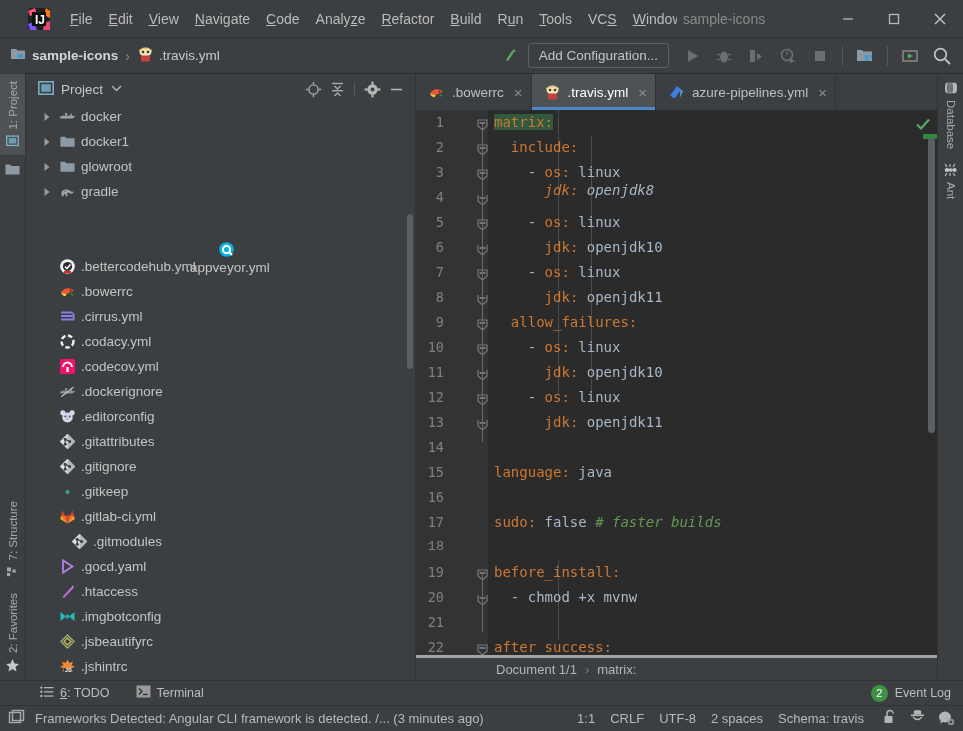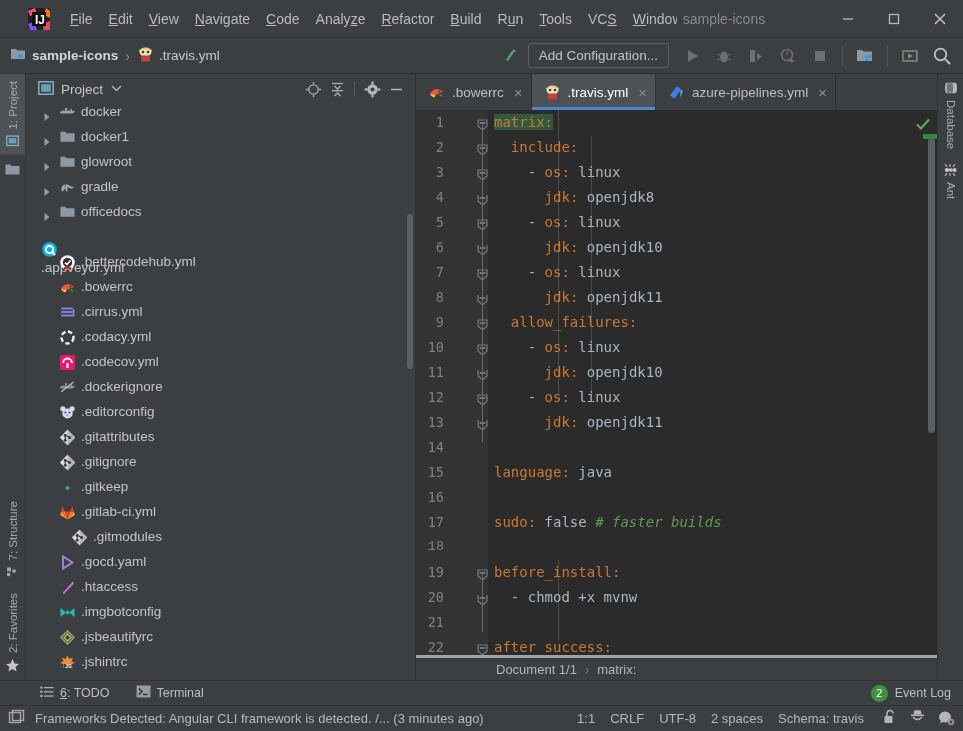--- a/index.html
+++ b/index.html
@@ -65,21 +65,21 @@
   
   .project { width: 389px; flex: 0 0 389px; background: #3c3f41; display: flex; flex-direction: column; min-height: 0; }
   .proj-head { height: 30px; flex: 0 0 30px; display: flex; align-items: center; padding: 0 8px 0 12px; }
   .proj-title { font-size: 13.5px; color: #c5c5c5; margin-left: 7px; }
   .proj-caret { margin-left: 8px; color: #b0b0b0; font-size: 9px; }
   .proj-actions { margin-left: auto; display: flex; align-items: center; gap: 2px; }
   .pa { width: 22px; height: 22px; display: flex; align-items: center; justify-content: center; }
   .pa-sep { width: 1px; height: 14px; background: #565a5c; margin: 0 4px; }
 
   .tree { flex: 1 1 auto; overflow: hidden; position: relative; padding-top: 2px; }
-  .trow { height: 25px; display: flex; padding-left: 12px; }
+  .trow { height: 25px; display: flex; align-items: center; padding-left: 12px; }
   .arrow { width: 18px; display: flex; align-items: center; justify-content: center; }
   .arrow svg { display: block; }
   .ticon { width: 22px; height: 16px; display: flex; align-items: center; justify-content: center; flex: 0 0 22px; }
   .tlabel { font-size: 13.5px; color: #c4c4c4; margin-left: 3px; white-space: nowrap; }
   .tree-sb { position: absolute; right: 2px; top: 110px; width: 6px; height: 155px; background: #5c5f61; border-radius: 3px; }
 
   .vdiv { width: 1px; background: #323232; flex: 0 0 1px; }
 
   
   .editor { flex: 1 1 auto; display: flex; flex-direction: column; min-width: 0; background: #2b2b2b; }
@@ -421,33 +421,20 @@
               </svg>
             </span>
             <span class="ticon">
               <svg width="17" height="16" viewBox="0 0 17 17">
                 <path d="M2 10 q0.6 -4 4.6 -4.2 q3 -0.2 5 1.6 q1.6 1.4 3.6 0.6 q-0.4 2.6 -3.2 2.2 q-2 -0.3 -3 -1.4 l-1 1.8 l0.8 2.4 h-2 l-0.6 -2.4 h-1.4 l-0.6 2.4 h-2 Z" fill="#9aa7b0"></path>
                 <circle cx="6" cy="7.6" r="0.7" fill="#3c3f41"></circle>
               </svg>
             </span>
             <span class="tlabel">gradle</span>
           </div>
-          <div class="trow" style="top: 100px; position: absolute; left: 0px; right: 0px;">
-            <span class="arrow">
-              <svg width="10" height="10" viewBox="0 0 10 10">
-                <path d="M2.5 1 L7.5 5 L2.5 9 Z" fill="#9a9a9a"></path>
-              </svg>
-            </span>
-            <span class="ticon">
-              <svg width="17" height="16" viewBox="0 0 17 17">
-                <path d="M1 3 h5 l1.4 1.6 H16 V13.5 H1 Z" fill="#8d9aa6"></path>
-              </svg>
-            </span>
-            <span class="tlabel">officedocs</span>
-          </div>
           <div class="trow" style="top: 134px; position: absolute; left: 0px; right: 0px; flex-direction: column;">
             <span class="arrow"></span>
             <span class="ticon">
               <svg width="17" height="17" viewBox="0 0 17 17">
                 <circle cx="8.5" cy="8.5" r="7.3" fill="#00b3e0"></circle>
                 <circle cx="8.5" cy="8.5" r="3.6" fill="none" stroke="#ffffff" stroke-width="2.1"></circle>
                 <path d="M11 11 L14 14" stroke="#ffffff" stroke-width="2.1"></path>
               </svg>
             </span>
             <span class="tlabel">.appveyor.yml</span>
@@ -788,21 +775,21 @@
             <div style="position: absolute; left: 66px; top: 12px; width: 1px; height: 320px; background: rgb(106, 106, 106);"></div>
             <div style="position: absolute; left: 66px; top: 462px; width: 1px; height: 60px; background: rgb(106, 106, 106);"></div>
           </div>
         <div class="codearea" id="codearea">
           <div class="indent-guide" style="left:70px;  top:0;   height:285px;"></div>
           <div class="indent-guide" style="left:103px; top:26px; height:258px;"></div>
           <div class="indent-guide" style="left:70px;  top:450px; height:80px;"></div>
         <div class="cline" style="top: 4px;"><span class="k hl1">matrix</span><span class="k hl1">:</span></div>
             <div class="cline" style="top: 29px;"><span class="k">  include</span><span class="k">:</span></div>
             <div class="cline" style="top: 54px;"><span class="dash">    - </span><span class="k">os</span><span class="k">: </span><span class="v">linux</span></div>
-            <div class="cline" style="top: 79px;"><span class="v">      </span><span class="k">jdk</span><span class="k">: </span><span class="v">openjdk8</span></div>
+            <div class="cline" style="top: 72px; font-style: italic;"><span class="v">      </span><span class="k">jdk</span><span class="k">: </span><span class="v">openjdk8</span></div>
             <div class="cline" style="top: 104px;"><span class="dash">    - </span><span class="k">os</span><span class="k">: </span><span class="v">linux</span></div>
             <div class="cline" style="top: 129px;"><span class="v">      </span><span class="k">jdk</span><span class="k">: </span><span class="v">openjdk10</span></div>
             <div class="cline" style="top: 154px;"><span class="dash">    - </span><span class="k">os</span><span class="k">: </span><span class="v">linux</span></div>
             <div class="cline" style="top: 179px;"><span class="v">      </span><span class="k">jdk</span><span class="k">: </span><span class="v">openjdk11</span></div>
             <div class="cline" style="top: 204px;"><span class="k">  allow_failures</span><span class="k">:</span></div>
             <div class="cline" style="top: 229px;"><span class="dash">    - </span><span class="k">os</span><span class="k">: </span><span class="v">linux</span></div>
             <div class="cline" style="top: 254px;"><span class="v">      </span><span class="k">jdk</span><span class="k">: </span><span class="v">openjdk10</span></div>
             <div class="cline" style="top: 279px;"><span class="dash">    - </span><span class="k">os</span><span class="k">: </span><span class="v">linux</span></div>
             <div class="cline" style="top: 304px;"><span class="v">      </span><span class="k">jdk</span><span class="k">: </span><span class="v">openjdk11</span></div>
             <div class="cline" style="top: 354px;"><span class="k">language</span><span class="k">: </span><span class="v">java</span></div>

